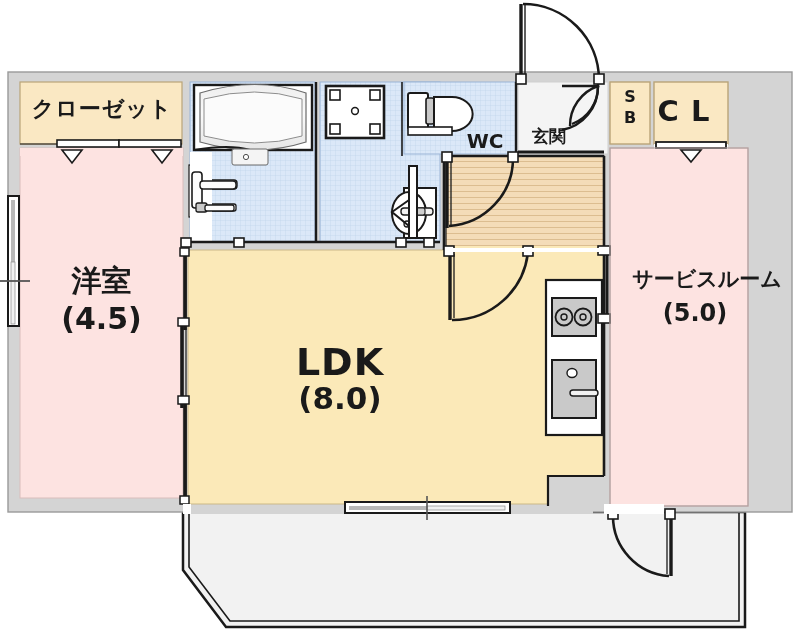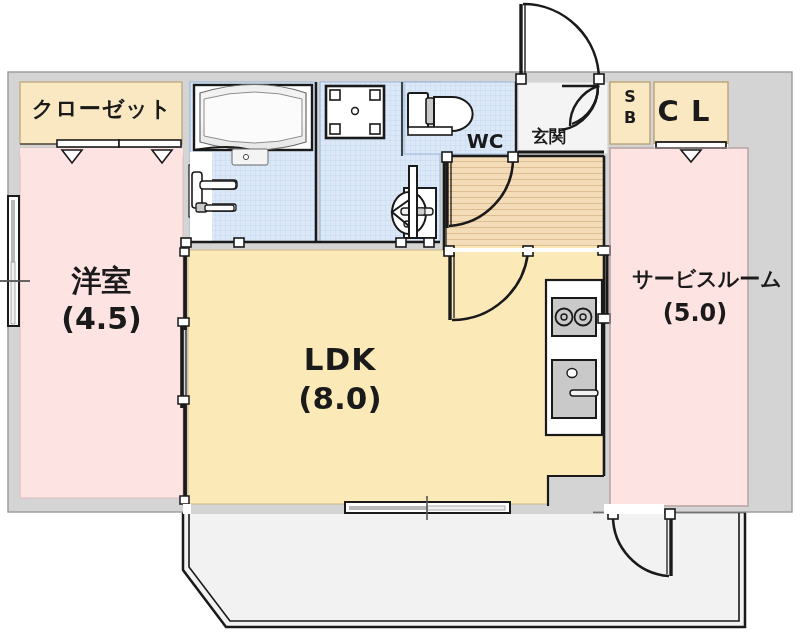--- a/index.html
+++ b/index.html
@@ -279,21 +279,21 @@
       <rect x="183" y="504" width="8" height="10" fill="#ffffff"></rect>
     </g>
 
   </svg>
 
   <div class="label lbl-jp" style="left:21px;top:97px;width:162px;font-size:22px;letter-spacing:1px;">クローゼット</div>
 
   <div class="label lbl-jp" style="left:20px;top:265px;width:163px;font-size:30px;">洋室</div>
   <div class="label" style="left:20px;top:303px;width:163px;font-size:30px;">(4.5)</div>
 
-  <div class="label" style="left:230px;top:343px;width:220px;font-size:31px;letter-spacing:1px;">LDK</div>
+  <div class="label" style="left:230px;top:343px;width:220px;font-size:38px;letter-spacing:1px;">LDK</div>
   <div class="label" style="left:230px;top:382px;width:220px;font-size:31px;">(8.0)</div>
 
   <div class="label lbl-jp" style="left:610px;top:268px;width:170px;font-size:21px;margin-left:12px;">サービスルーム</div>
   <div class="label" style="left:610px;top:301px;width:170px;font-size:24px;">(5.0)</div>
 
   <div class="label" style="left:455px;top:131px;width:60px;font-size:20px;">WC</div>
 
   <div class="label lbl-jp" style="left:518px;top:128px;width:62px;font-size:17px;">玄関</div>
 
   <div class="label" style="left:610px;top:89px;width:40px;font-size:16px;">S</div>

